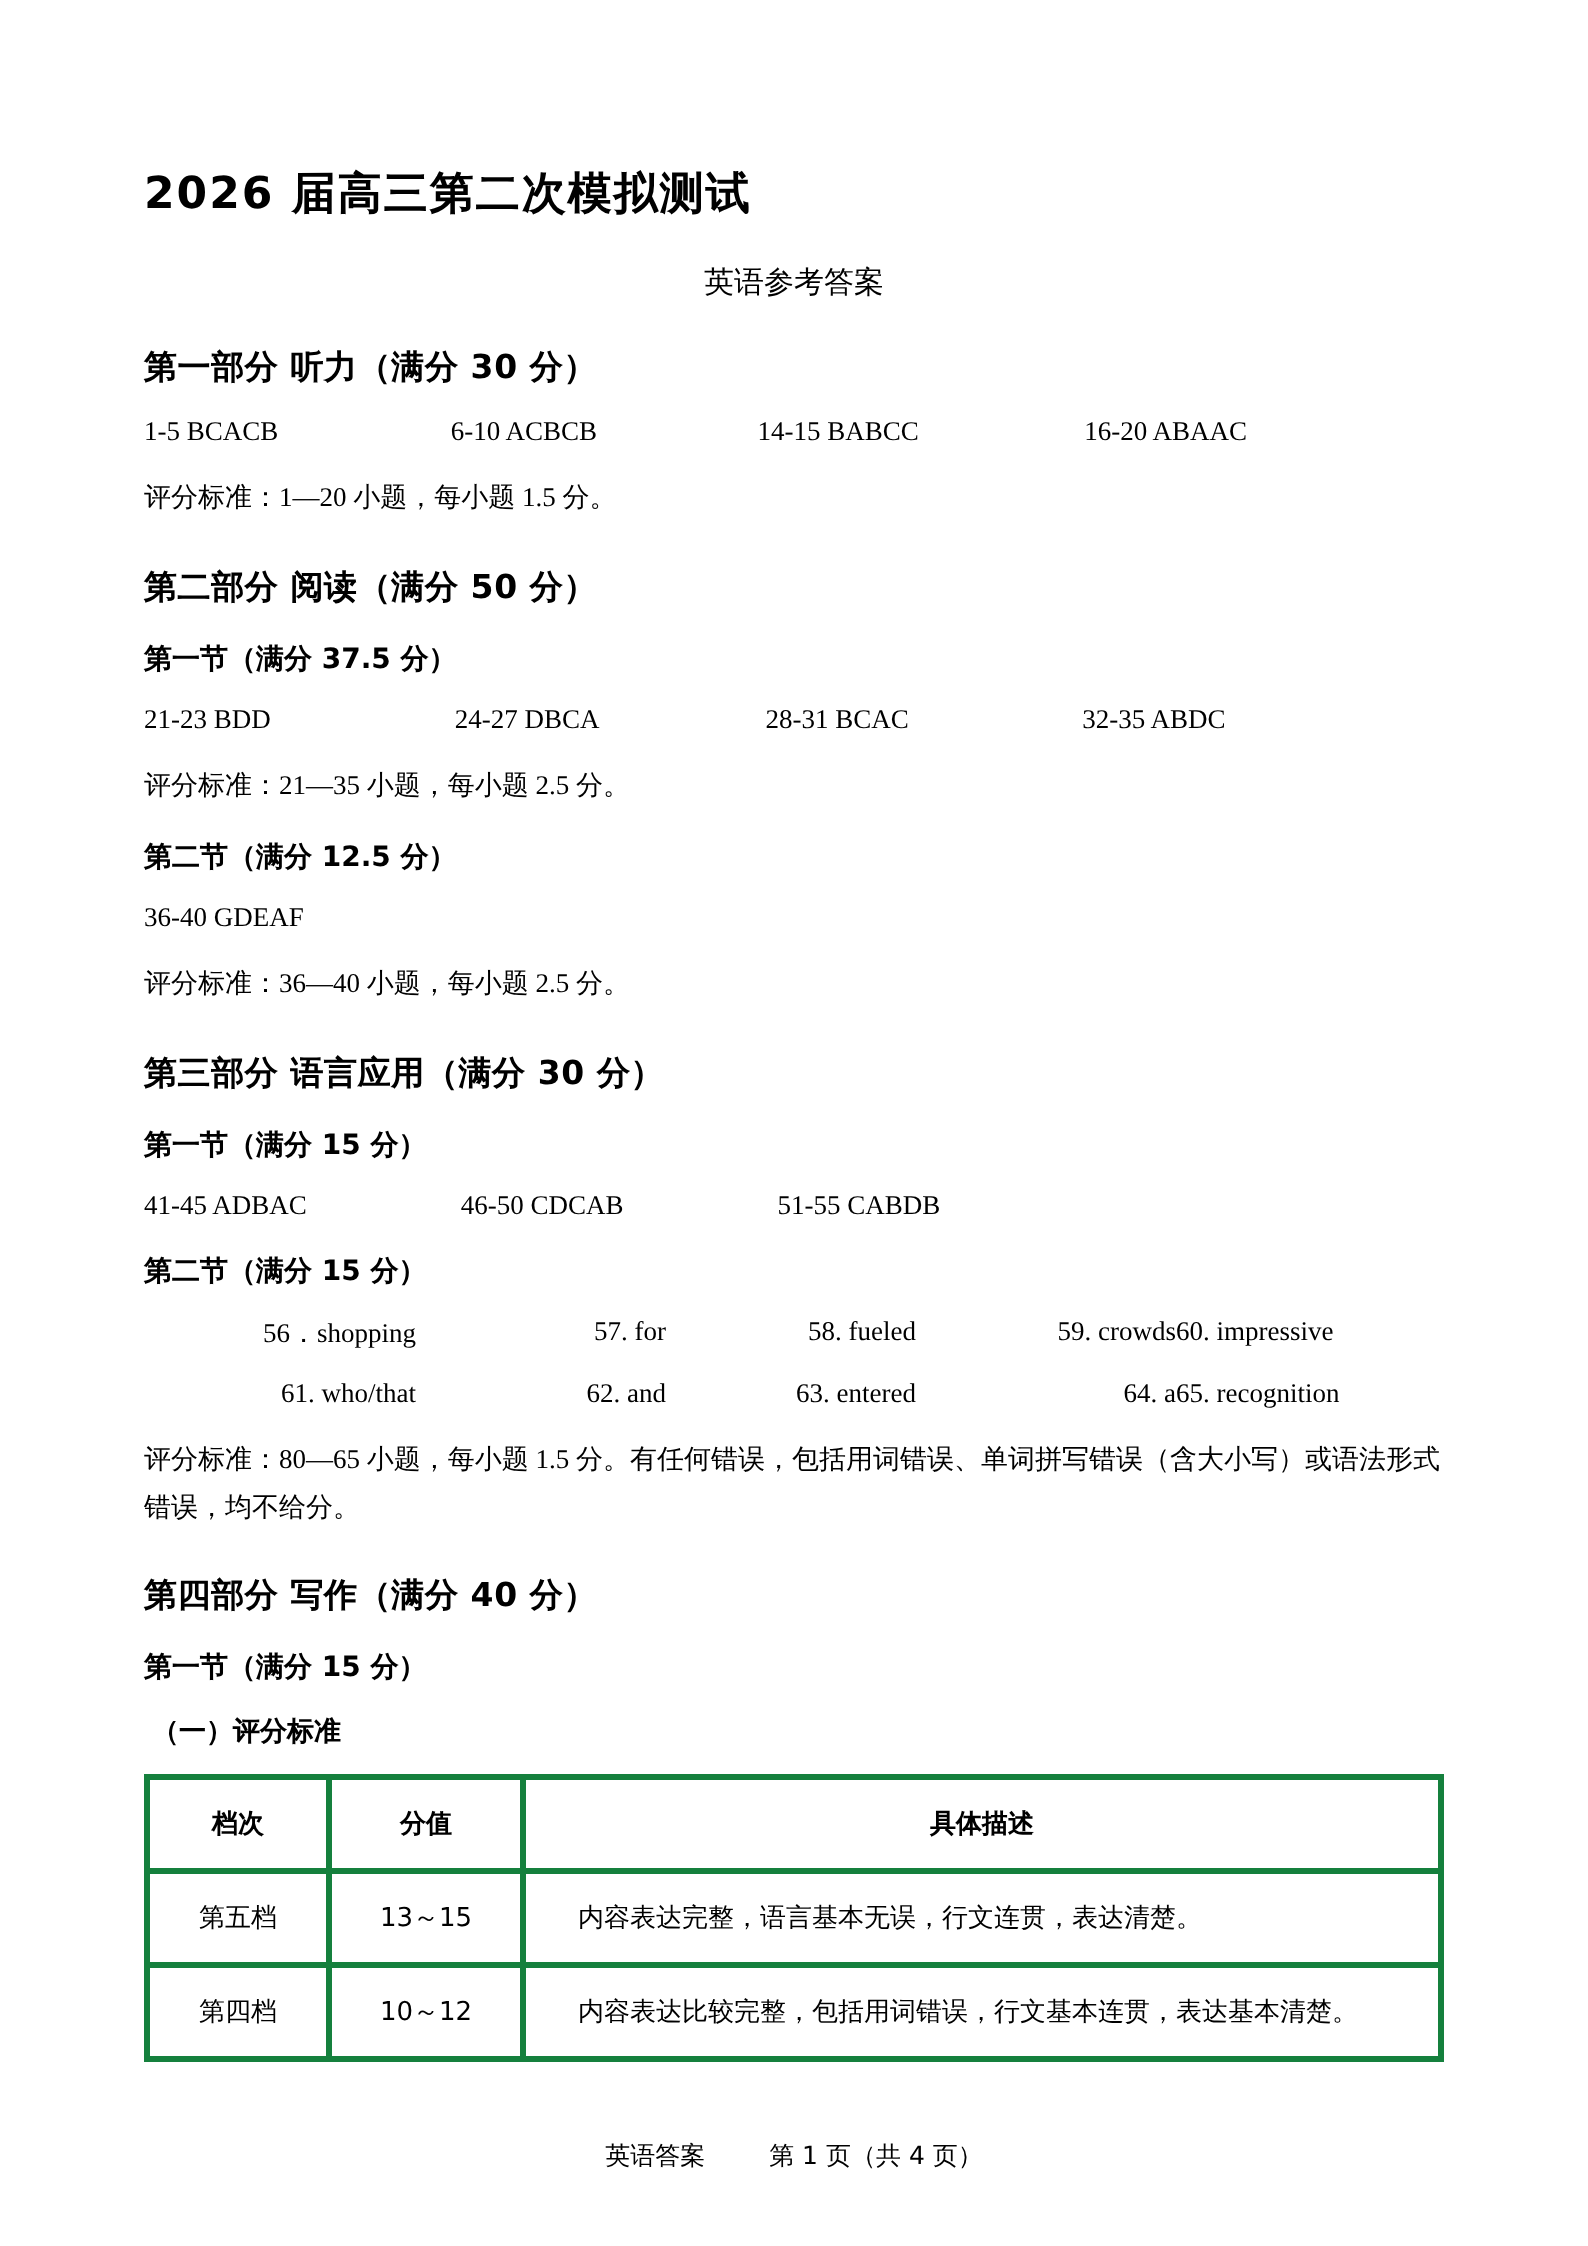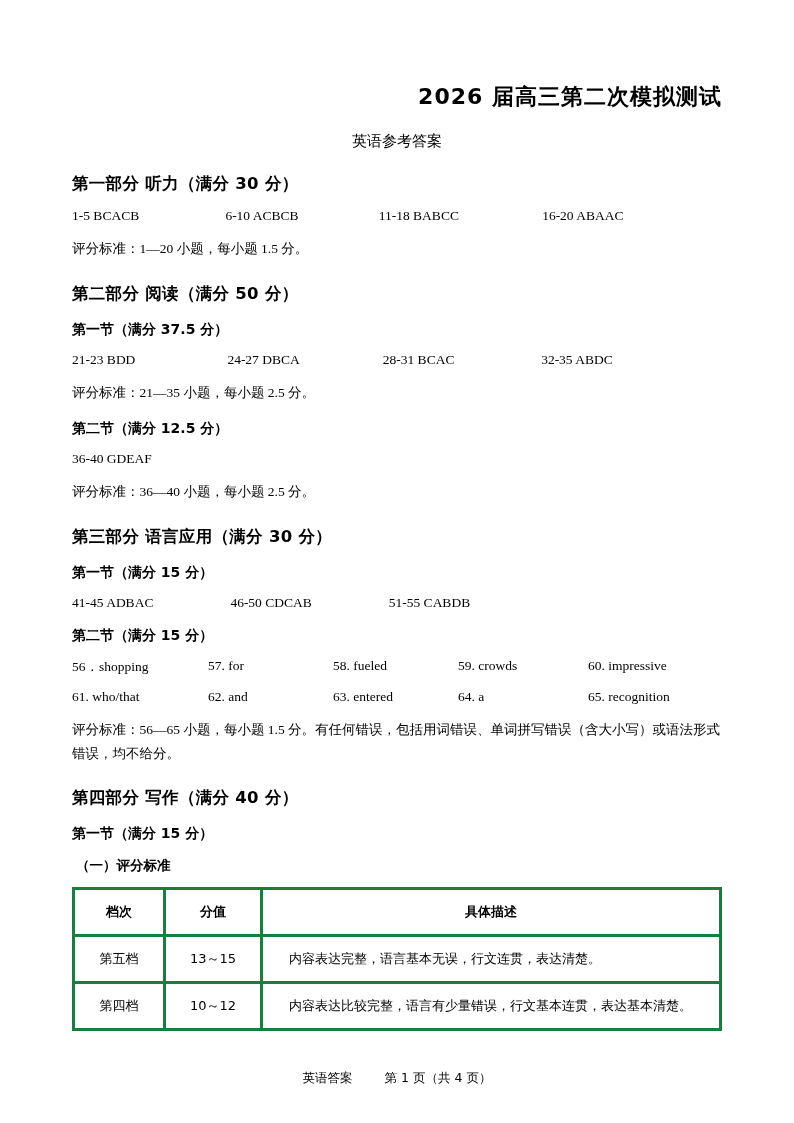--- a/index.html
+++ b/index.html
@@ -15,21 +15,21 @@
     position: relative;
   }
   .page {
     box-sizing: border-box;
     width: 794px;
     height: 1123px;
     padding: 64px 72px 0 72px;
     position: relative;
   }
   .doc-title {
-    text-align: right;
+    text-align: left;
     font-size: 22px;
     font-weight: bold;
     letter-spacing: 1px;
     margin: 18px 0 0 0;
     font-family: "DejaVu Sans", "Liberation Sans", sans-serif;
   }
   .doc-subtitle {
     text-align: center;
     font-size: 15px;
     margin: 20px 0 0 0;
@@ -66,20 +66,21 @@
   .note-line {
     margin: 13px 0 0 0;
     font-size: 13.5px;
     line-height: 1.75;
     font-family: Liberation Serif, serif;
   }
   .fill-row {
     margin: 13px 0 0 0;
     font-size: 13.5px;
     display: flex;
+    text-align: right;
   }
   .fill-row .cell {
     display: inline-block;
   }
   table.rubric {
     border-collapse: collapse;
     width: 100%;
     margin-top: 12px;
     table-layout: fixed;
   }
@@ -117,21 +118,21 @@
 
 <div class="page">
 
   <div class="doc-title">2026 届高三第二次模拟测试</div>
   <div class="doc-subtitle">英语参考答案</div>
 
   <div class="part-heading">第一部分  听力（满分 30 分）</div>
   <div class="answer-row">
     <span class="cell" style="width:150px">1-5 BCACB</span>
     <span class="cell" style="width:150px">6-10 ACBCB</span>
-    <span class="cell" style="width:160px">11-18 BABCC</span>
+    <span class="cell" style="width:160px">14-15 BABCC</span>
     <span class="cell">16-20 ABAAC</span>
   </div>
   <div class="note-line">评分标准：1—20 小题，每小题 1.5 分。</div>
 
   <div class="part-heading">第二部分  阅读（满分 50 分）</div>
 
   <div class="section-heading">第一节（满分 37.5 分）</div>
   <div class="answer-row">
     <span class="cell" style="width:152px">21-23 BDD</span>
     <span class="cell" style="width:152px">24-27 DBCA</span>
@@ -163,21 +164,21 @@
     <span class="cell" style="width:130px">59. crowds</span>
     <span class="cell">60. impressive</span>
   </div>
   <div class="fill-row">
     <span class="cell" style="width:136px">61. who/that</span>
     <span class="cell" style="width:125px">62. and</span>
     <span class="cell" style="width:125px">63. entered</span>
     <span class="cell" style="width:130px">64. a</span>
     <span class="cell">65. recognition</span>
   </div>
-  <div class="note-line">评分标准：56—65 小题，每小题 1.5 分。有任何错误，包括用词错误、单词拼写错误（含大小写）或语法形式错误，均不给分。</div>
+  <div class="note-line">评分标准：80—65 小题，每小题 1.5 分。有任何错误，包括用词错误、单词拼写错误（含大小写）或语法形式错误，均不给分。</div>
 
   <div class="part-heading">第四部分  写作（满分 40 分）</div>
   <div class="section-heading">第一节（满分 15 分）</div>
   <div class="sub-heading">（一）评分标准</div>
 
   <table class="rubric">
     <thead>
       <tr>
         <th class="col-level">档次</th>
         <th class="col-score">分值</th>
@@ -186,21 +187,21 @@
     </thead>
     <tbody>
       <tr>
         <td>第五档</td>
         <td>13～15</td>
         <td class="desc">内容表达完整，语言基本无误，行文连贯，表达清楚。</td>
       </tr>
       <tr>
         <td>第四档</td>
         <td>10～12</td>
-        <td class="desc">内容表达比较完整，语言有少量错误，行文基本连贯，表达基本清楚。</td>
+        <td class="desc">内容表达比较完整，包括用词错误，行文基本连贯，表达基本清楚。</td>
       </tr>
     </tbody>
   </table>
 
   <div class="footer">
     <span>英语答案</span>
     <span class="sep"></span>
     <span>第 1 页（共 4 页）</span>
   </div>
 

